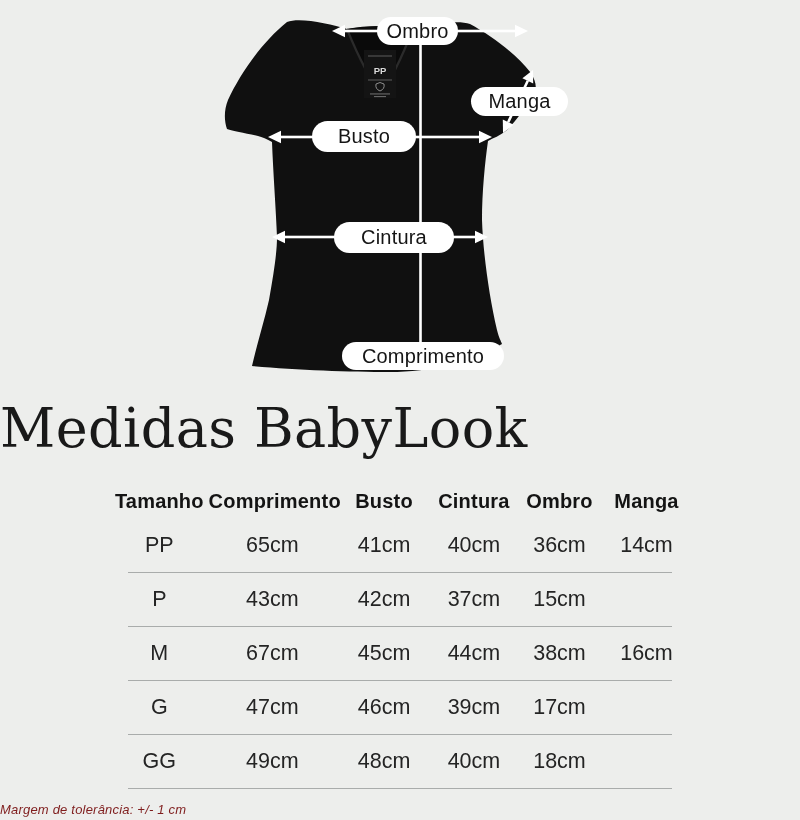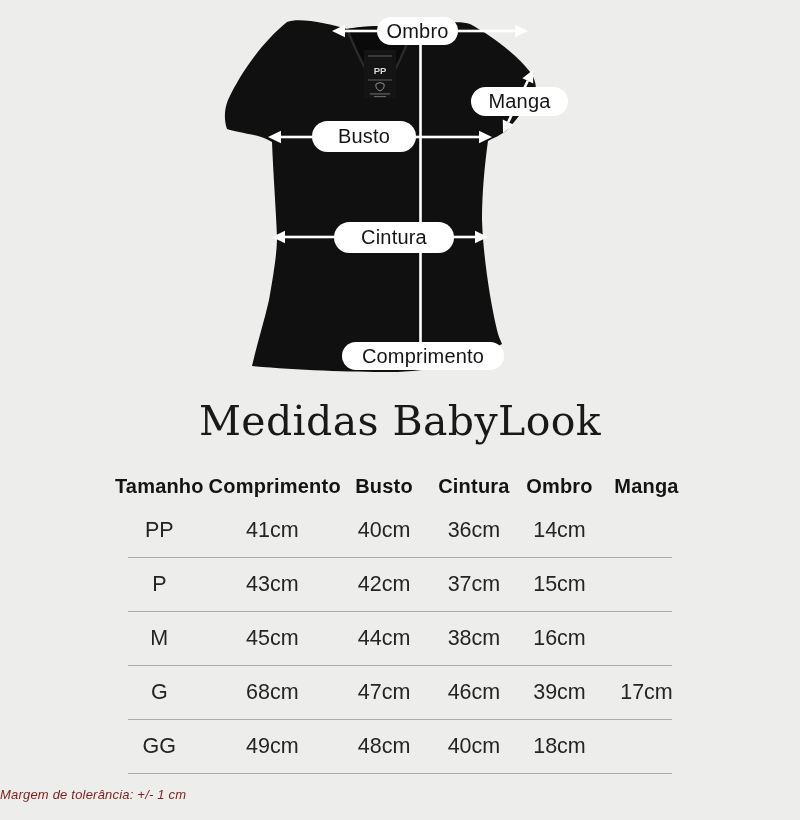--- a/index.html
+++ b/index.html
@@ -36,24 +36,24 @@
     white-space:nowrap;
   }
   .pill.ombro{left:377px;top:17px;width:81px;height:28px;}
   .pill.manga{left:471px;top:87px;width:97px;height:29px;}
   .pill.busto{left:312px;top:121px;width:104px;height:31px;}
   .pill.cintura{left:334px;top:222px;width:120px;height:31px;}
   .pill.comprimento{left:342px;top:342px;width:162px;height:28px;font-size:20px;}
   
   h1.title{
     margin:9px 0 0 0;
-    text-align:center;
+    text-align:left;
     font-family:"DejaVu Serif","Liberation Serif",serif;
     font-weight:500;
-    font-size:41px;
+    font-size:54px;
     color:#191919;
     letter-spacing:.4px;
   }
   
   .sizes{
     width:580px;
     margin:23px auto 0 auto;
   }
   .thead,.trow{
     display:grid;
@@ -172,45 +172,46 @@
         <div class="th">Tamanho</div>
         <div class="th">Comprimento</div>
         <div class="th">Busto</div>
         <div class="th">Cintura</div>
         <div class="th">Ombro</div>
         <div class="th">Manga</div>
       </div>
     <div id="tbody">
         <div class="trow">
           <div class="td">PP</div>
+          <div class="td">65cm</div>
           <div class="td">41cm</div>
           <div class="td">40cm</div>
           <div class="td">36cm</div>
           <div class="td">14cm</div>
         </div>
         <div class="rule"></div>
         <div class="trow">
           <div class="td">P</div>
           <div class="td">43cm</div>
           <div class="td">42cm</div>
           <div class="td">37cm</div>
           <div class="td">15cm</div>
         </div>
         <div class="rule"></div>
         <div class="trow">
           <div class="td">M</div>
+          <div class="td">67cm</div>
           <div class="td">45cm</div>
           <div class="td">44cm</div>
           <div class="td">38cm</div>
           <div class="td">16cm</div>
         </div>
         <div class="rule"></div>
         <div class="trow">
           <div class="td">G</div>
-          <div class="td">68cm</div>
           <div class="td">47cm</div>
           <div class="td">46cm</div>
           <div class="td">39cm</div>
           <div class="td">17cm</div>
         </div>
         <div class="rule"></div>
         <div class="trow">
           <div class="td">GG</div>
           <div class="td">49cm</div>
           <div class="td">48cm</div>

